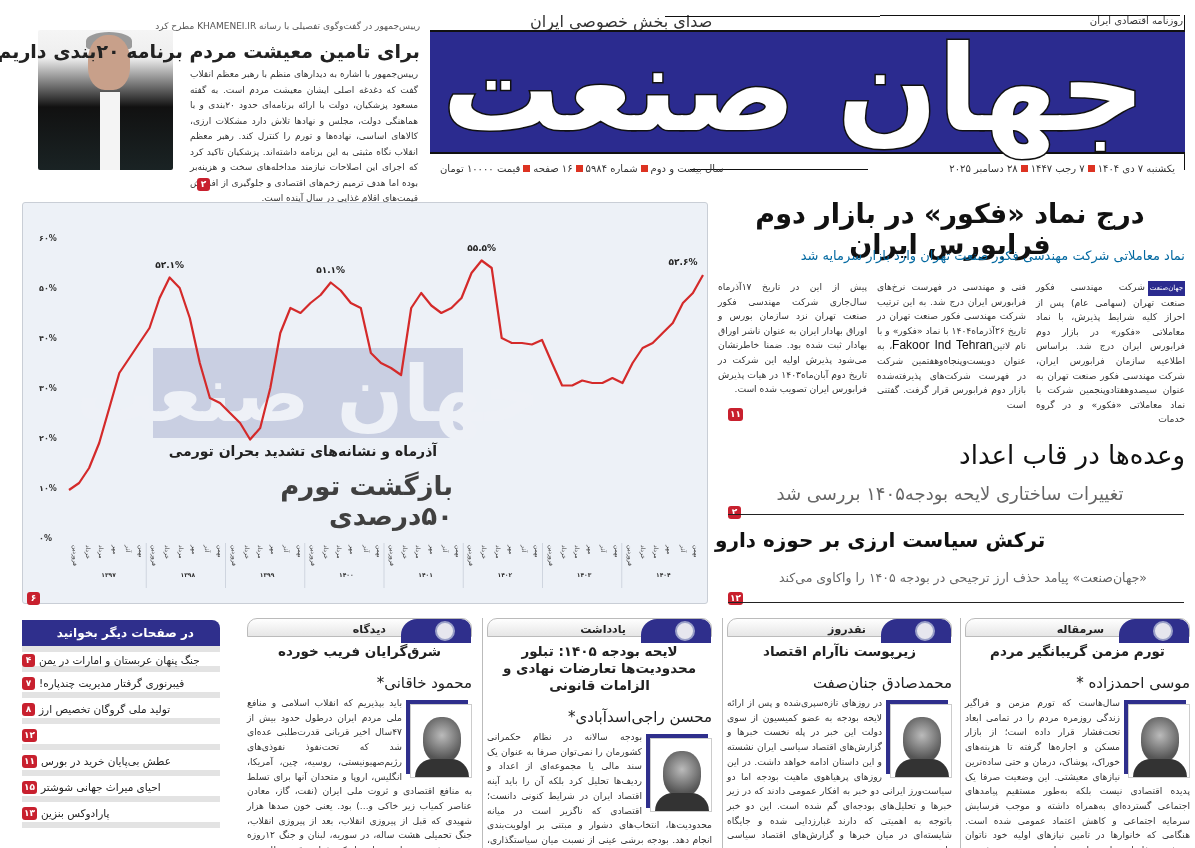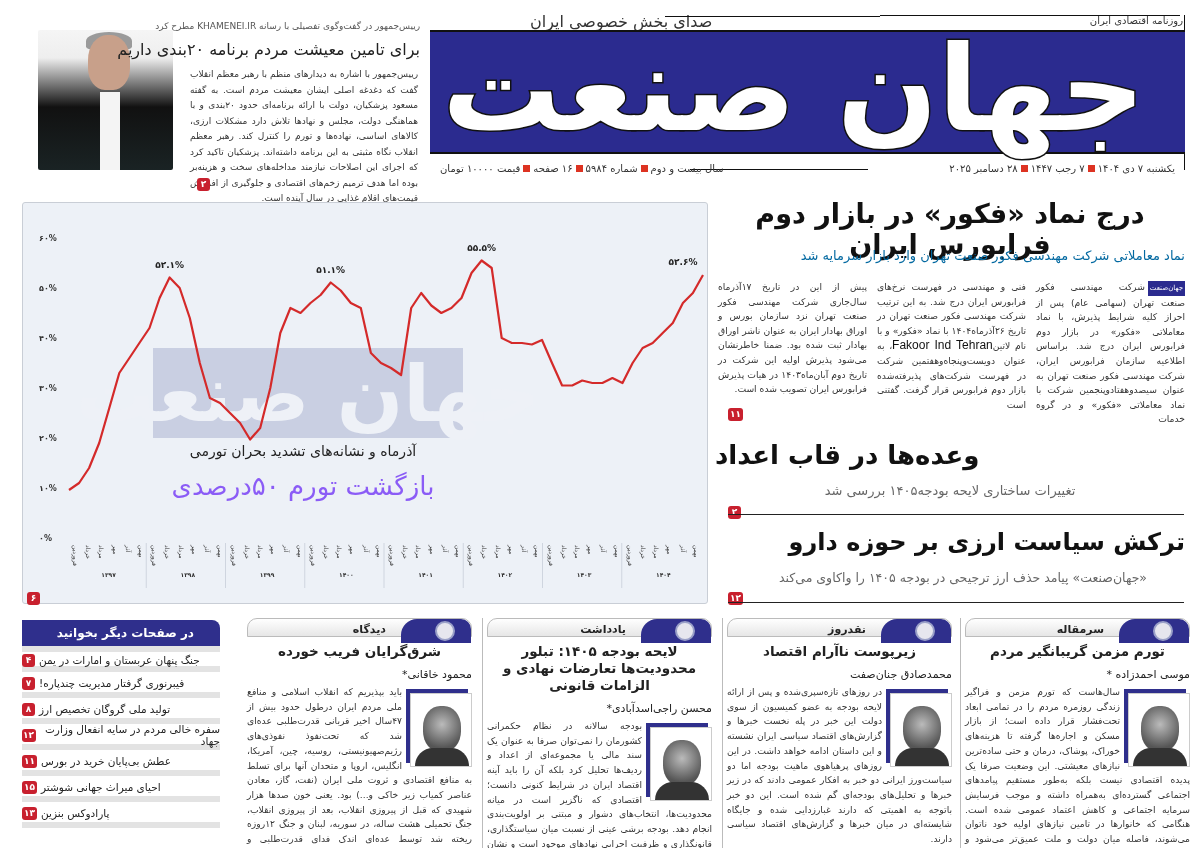--- a/index.html
+++ b/index.html
@@ -15,55 +15,55 @@
 .date-line{position:absolute;right:20px;top:163px;font-size:10px;color:#333;direction:rtl}
 .issue-line{position:absolute;left:440px;top:163px;font-size:10px;color:#333;direction:rtl}
 .sep-sq{display:inline-block;width:7px;height:7px;background:#d32;margin:0 3px}
 .hr-mid{position:absolute;top:169px;height:1px;background:#111}
 
 .photo1{position:absolute;left:38px;top:30px;width:135px;height:140px;background:linear-gradient(#f5f5f5 0,#eee 20%,#111 55%,#1a2324 100%);border-radius:2px}
 .photo1 .face{position:absolute;left:50px;top:5px;width:42px;height:55px;background:#c8a08a;border-radius:45% 45% 40% 40%}
 .photo1 .hair{position:absolute;left:48px;top:2px;width:46px;height:18px;background:#9a9a9a;border-radius:50% 50% 20% 20%}
 .photo1 .shirt{position:absolute;left:62px;top:62px;width:20px;height:78px;background:#f4f4f4}
 .kicker1{position:absolute;left:185px;top:21px;width:235px;font-size:9px;color:#555;text-align:right;direction:rtl;white-space:nowrap}
-.head1{position:absolute;left:178px;top:40px;width:242px;text-align:right;font-weight:normal;font-size:16px;direction:rtl;white-space:nowrap}
+.head1{position:absolute;left:178px;top:40px;width:242px;text-align:right;font-weight:bold;font-size:19px;direction:rtl;white-space:nowrap}
 .body1{position:absolute;left:190px;top:67px;width:228px;font-size:9px;line-height:15.5px;text-align:justify;direction:rtl;color:#333}
 .pnum{display:inline-block;min-width:13px;height:13px;background:#c8202e;color:#fff;font-size:9px;font-weight:bold;text-align:center;line-height:13px;border-radius:3px;padding:0 2px}
 
 .chart{position:absolute;left:22px;top:202px;width:686px;height:402px;background:#edf1f7;border:1px solid #c9ced6;border-radius:3px}
 .chart svg{position:absolute;left:0;top:0}
 
 .head2{position:absolute;left:715px;top:198px;width:470px;text-align:center;font-weight:bold;font-size:27px;direction:rtl;color:#111}
 .sub2{position:absolute;left:715px;top:248px;width:470px;text-align:right;font-size:13px;color:#0369a1;direction:rtl}
 .cols2{position:absolute;left:718px;top:280px;width:467px;display:flex;flex-direction:row-reverse;gap:10px}
 .cols2 .c{flex:1;font-size:9.2px;line-height:14.6px;text-align:justify;direction:rtl;color:#333}
 .lat{font-family:"Liberation Sans",sans-serif;font-size:12px;color:#111}
 .jsb{display:inline-block;background:#2b2b8f;color:#fff;font-size:7px;padding:0 2px;margin-left:3px}
 .pn2{position:absolute;left:728px;top:402px}
-.head3{position:absolute;left:715px;top:440px;width:470px;text-align:left;font-weight:bold;font-size:26px;direction:rtl;color:#111}
-.sub3{position:absolute;left:715px;top:483px;width:470px;text-align:center;font-size:13px;color:#666;direction:rtl}
+.head3{position:absolute;left:715px;top:440px;width:470px;text-align:right;font-weight:normal;font-size:26px;direction:rtl;color:#111}
+.sub3{position:absolute;left:715px;top:483px;width:470px;text-align:center;font-size:18px;color:#666;direction:rtl}
 .pn3{position:absolute;left:728px;top:500px}
 .hr3{position:absolute;left:728px;top:514px;width:456px;height:1px;background:#222}
-.head4{position:absolute;left:715px;top:528px;width:470px;text-align:right;font-weight:bold;font-size:24px;direction:rtl;color:#111}
+.head4{position:absolute;left:715px;top:528px;width:470px;text-align:left;font-weight:bold;font-size:20px;direction:rtl;color:#111}
 .sub4{position:absolute;left:728px;top:570px;width:470px;text-align:center;font-size:12.5px;color:#666;direction:rtl}
 .pn4{position:absolute;left:728px;top:586px}
 .hr4{position:absolute;left:728px;top:602px;width:456px;height:1px;background:#222}
 
 .side{position:absolute;left:22px;top:620px;width:198px}
 .side-h{height:26px;background:#2f2f8c;color:#fff;font-weight:bold;font-size:12px;text-align:right;padding-right:26px;line-height:26px;border-radius:0 8px 0 0;direction:rtl}
 .side-item{height:26px;border-bottom:6px solid #e3e3e3;display:flex;flex-direction:row-reverse;align-items:center;gap:4px;font-size:10.5px;direction:rtl;padding-top:2px}
 .side-item:first-of-type{border-top:6px solid #e3e3e3}
 
 .op{position:absolute;top:618px;width:225px;height:230px}
 .op-tab{position:relative;height:19px;background:linear-gradient(#fff,#e6e6e6);border:1px solid #bbb;border-radius:10px 10px 0 0}
 .op-tab .lbl{position:absolute;right:85px;top:4px;font-weight:bold;font-size:11px;direction:rtl}
 .op-tab .blue{position:absolute;right:0;top:0;width:70px;height:24px;background:#2f2f8c;border-radius:16px 10px 0 0}
 .op-tab .ico{position:absolute;right:16px;top:2px;width:20px;height:20px;border-radius:50%;background:#e6e6ee;border:2px solid #9aa0c8}
 .op-h{text-align:center;font-weight:bold;font-size:13.5px;line-height:17px;direction:rtl;margin-top:6px}
-.op-a{text-align:right;font-size:11px;direction:rtl;margin-top:8px}
+.op-a{text-align:right;font-size:15px;direction:rtl;margin-top:14px}
 .op-photo{position:absolute;right:0;width:62px;height:74px;background:#fff;border:1px solid #ccc;box-shadow:-4px -4px 0 #2f2f8c}
 .op-photo .f{position:absolute;left:12px;top:12px;width:38px;height:46px;border-radius:45%;background:radial-gradient(circle at 50% 40%,#bbb,#555 70%)}
 .op-photo .s{position:absolute;left:4px;bottom:0;width:54px;height:18px;background:#333;border-radius:20px 20px 0 0}
 .op-b{font-size:9.2px;line-height:14.7px;text-align:justify;direction:rtl;color:#333;margin-top:4px}
 .op-b .fl{float:right;width:70px;height:84px}
 .vline{position:absolute;top:618px;width:1px;height:230px;background:#bbb}
 </style>
 </head>
 <body>
 
@@ -178,22 +178,22 @@
         <text transform="translate(670.7916666666666,342) rotate(90)">بهمن</text>
       </g>
     <path id="line" fill="none" stroke="#d42a2a" stroke-width="2.2" stroke-linejoin="round" d="M46.0,287.0L56.1,280.0L66.1,265.0L76.2,240.0L86.3,205.0L96.3,170.0L106.4,155.0L116.4,140.0L126.5,125.0L136.6,95.0L146.6,74.5L156.7,85.0L166.8,115.0L176.8,160.0L186.9,195.0L197.0,200.0L207.0,210.0L217.1,220.0L227.1,236.5L237.2,225.0L247.3,185.0L257.3,130.0L267.4,105.0L277.5,110.0L287.5,100.0L297.6,92.0L307.7,79.5L317.7,87.5L327.8,100.0L337.8,105.0L347.9,150.0L358.0,160.0L368.0,165.0L378.1,172.0L388.2,105.0L398.2,90.0L408.3,102.5L418.3,110.0L428.4,105.0L438.5,95.0L448.5,70.0L458.6,57.5L468.7,65.0L478.7,135.0L488.8,140.0L498.9,140.0L508.9,141.5L519.0,137.0L529.0,160.0L539.1,182.5L549.2,182.5L559.2,177.5L569.3,180.0L579.4,180.0L589.4,175.0L599.5,180.0L609.6,160.0L619.6,145.0L629.7,140.0L639.7,130.0L649.8,120.0L659.9,100.0L669.9,90.0L680.0,72.0"></path>
     <g id="annots" font-size="9" font-weight="bold" fill="#222" font-family="DejaVu Sans, sans-serif">
         <text x="146.63492063492063" y="64.5" text-anchor="middle">۵۲.۱%</text>
         <text x="307.6507936507937" y="69.5" text-anchor="middle">۵۱.۱%</text>
         <text x="458.6031746031746" y="47.5" text-anchor="middle">۵۵.۵%</text>
         <text x="660" y="62" text-anchor="middle">۵۲.۶%</text>
       </g>
   </svg>
-  <div style="position:absolute;left:130px;top:240px;width:300px;text-align:center;font-size:14px;font-weight:normal;direction:rtl;color:#222">آذرماه و نشانه‌های تشدید بحران تورمی</div>
-  <div style="position:absolute;left:130px;top:268px;width:300px;text-align:center;font-size:26px;font-weight:normal;direction:rtl;color:#8b5cf6">بازگشت تورم ۵۰درصدی</div>
+  <div style="position:absolute;left:130px;top:240px;width:300px;text-align:center;font-size:14px;font-weight:bold;direction:rtl;color:#222">آذرماه و نشانه‌های تشدید بحران تورمی</div>
+  <div style="position:absolute;left:130px;top:268px;width:300px;text-align:right;font-size:26px;font-weight:bold;direction:rtl;color:#404040">بازگشت تورم ۵۰درصدی</div>
   <div style="position:absolute;left:4px;top:383px"><span class="pnum">۶</span></div>
 </div>
 
 <div class="head2">درج نماد «فکور» در بازار دوم فرابورس ایران</div>
 <div class="sub2">نماد معاملاتی شرکت مهندسی فکور صنعت تهران وارد بازار سرمایه شد</div>
 <div class="cols2">
   <div class="c"><span class="jsb">جهان‌صنعت</span><span>شرکت مهندسی فکور صنعت تهران (سهامی عام) پس از احراز کلیه شرایط پذیرش، با نماد معاملاتی «فکور» در بازار دوم فرابورس ایران درج شد. براساس اطلاعیه سازمان فرابورس ایران، شرکت مهندسی فکور صنعت تهران به عنوان سیصدوهفتادوپنجمین شرکت با نماد معاملاتی «فکور» و در گروه خدمات</span></div>
   <div class="c"><span>فنی و مهندسی در فهرست نرخ‌های فرابورس ایران درج شد. به این ترتیب شرکت مهندسی فکور صنعت تهران در تاریخ ۲۶آذرماه۱۴۰۴ با نماد «فکور» و با نام لاتین</span><span class="lat">Fakoor Ind Tehran</span><span>، به عنوان دویست‌وپنجاه‌وهفتمین شرکت در فهرست شرکت‌های پذیرفته‌شده بازار دوم فرابورس قرار گرفت. گفتنی است</span></div>
   <div class="c"><span>پیش از این در تاریخ ۱۷آذرماه سال‌جاری شرکت مهندسی فکور صنعت تهران نزد سازمان بورس و اوراق بهادار ایران به عنوان ناشر اوراق بهادار ثبت شده بود. ضمنا خاطرنشان می‌شود پذیرش اولیه این شرکت در تاریخ دوم آبان‌ماه۱۴۰۳ در هیات پذیرش فرابورس ایران تصویب شده است.</span></div>
 </div>
@@ -219,21 +219,20 @@
       <div class="side-item">
         <span class="pnum">۷</span>
         <span>فیبرنوری گرفتار مدیریت چندپاره!</span>
       </div>
       <div class="side-item">
         <span class="pnum">۸</span>
         <span>تولید ملی گروگان تخصیص ارز</span>
       </div>
       <div class="side-item">
         <span class="pnum">۱۲</span>
-        <span>سفره خالی مردم در سایه انفعال وزارت جهاد</span>
       </div>
       <div class="side-item">
         <span class="pnum">۱۱</span>
         <span>عطش بی‌پایان خرید در بورس</span>
       </div>
       <div class="side-item">
         <span class="pnum">۱۵</span>
         <span>احیای میراث جهانی شوشتر</span>
       </div>
       <div class="side-item">

